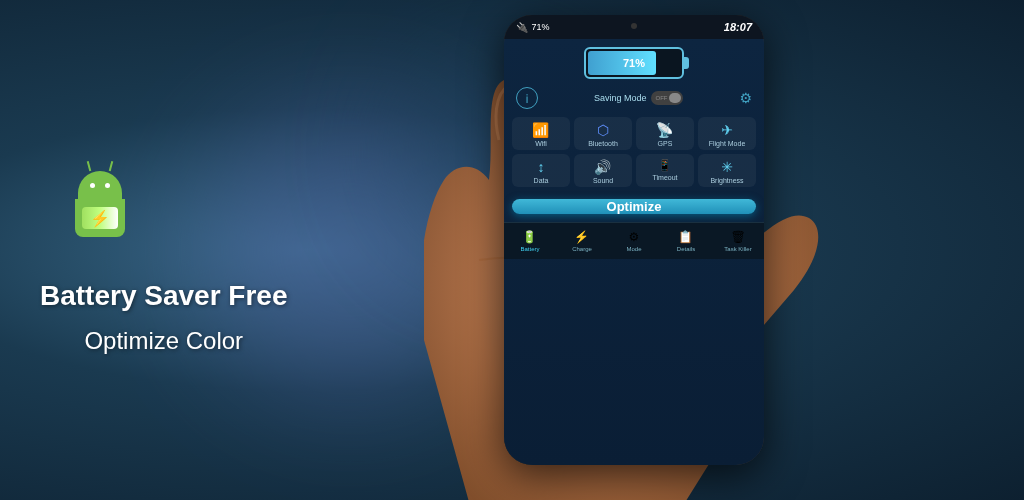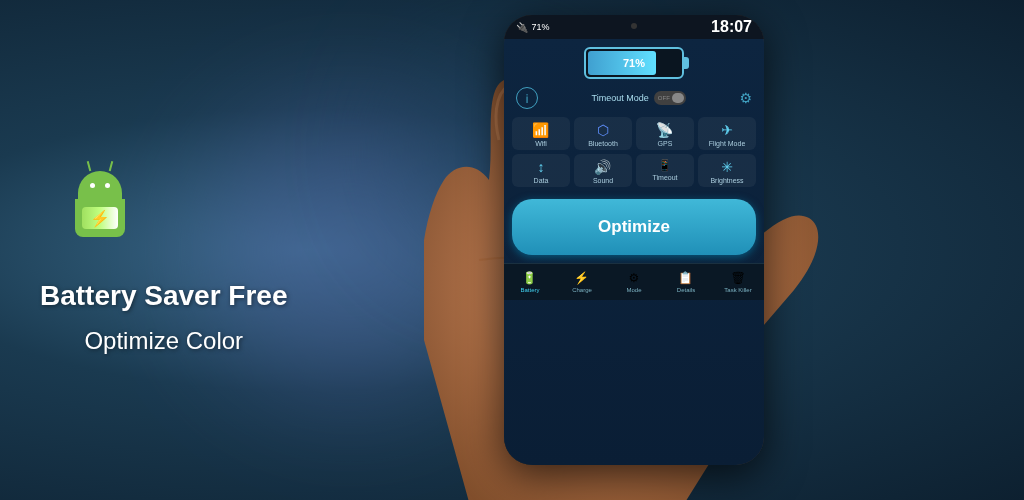--- a/index.html
+++ b/index.html
@@ -336,23 +336,23 @@
       color: #aaccdd;
       text-align: center;
     }
 
     
     .optimize-btn {
       background: linear-gradient(180deg, #40b8d8 0%, #2090b8 100%);
       border: none;
       border-radius: 20px;
       color: white;
-      font-size: 17px;
+      font-size: 13px;
       font-weight: bold;
-      padding: 18px 0;
+      padding: 0 0;
       text-align: center;
       margin: 4px 0 8px;
       cursor: pointer;
       box-shadow: 0 2px 8px rgba(0,150,200,0.5);
     }
 
     
     .bottom-nav {
       display: grid;
       grid-template-columns: repeat(5, 1fr);
@@ -457,37 +457,37 @@
   </svg>
 
   <div class="phone">
     <div class="phone-camera"></div>
 
     <div class="phone-top-bar">
       <div class="phone-status-icons">
         <span>🔌</span>
         <span style="font-size:9px;">71%</span>
       </div>
-      <div style="font-size:16px; font-weight:bold;">18:07</div>
+      <div style="font-size:11px; font-weight:bold;font-style:italic;">18:07</div>
     </div>
 
     <div class="phone-screen">
 
       <div class="battery-display">
         <div class="battery-bar-container">
           <div class="battery-bar-fill"></div>
           <div class="battery-bar-tip"></div>
           <div class="battery-percent-text">71%</div>
         </div>
       </div>
 
       <div class="info-row">
         <div class="info-icon">ℹ</div>
         <div class="saving-mode">
-          <span>Timeout Mode</span>
+          <span>Saving Mode</span>
           <div class="toggle-switch">
             <span class="toggle-off-text">OFF</span>
             <div class="toggle-knob"></div>
           </div>
         </div>
         <div class="settings-icon">⚙</div>
       </div>
 
       <div class="quick-grid">
         <div class="quick-item">

